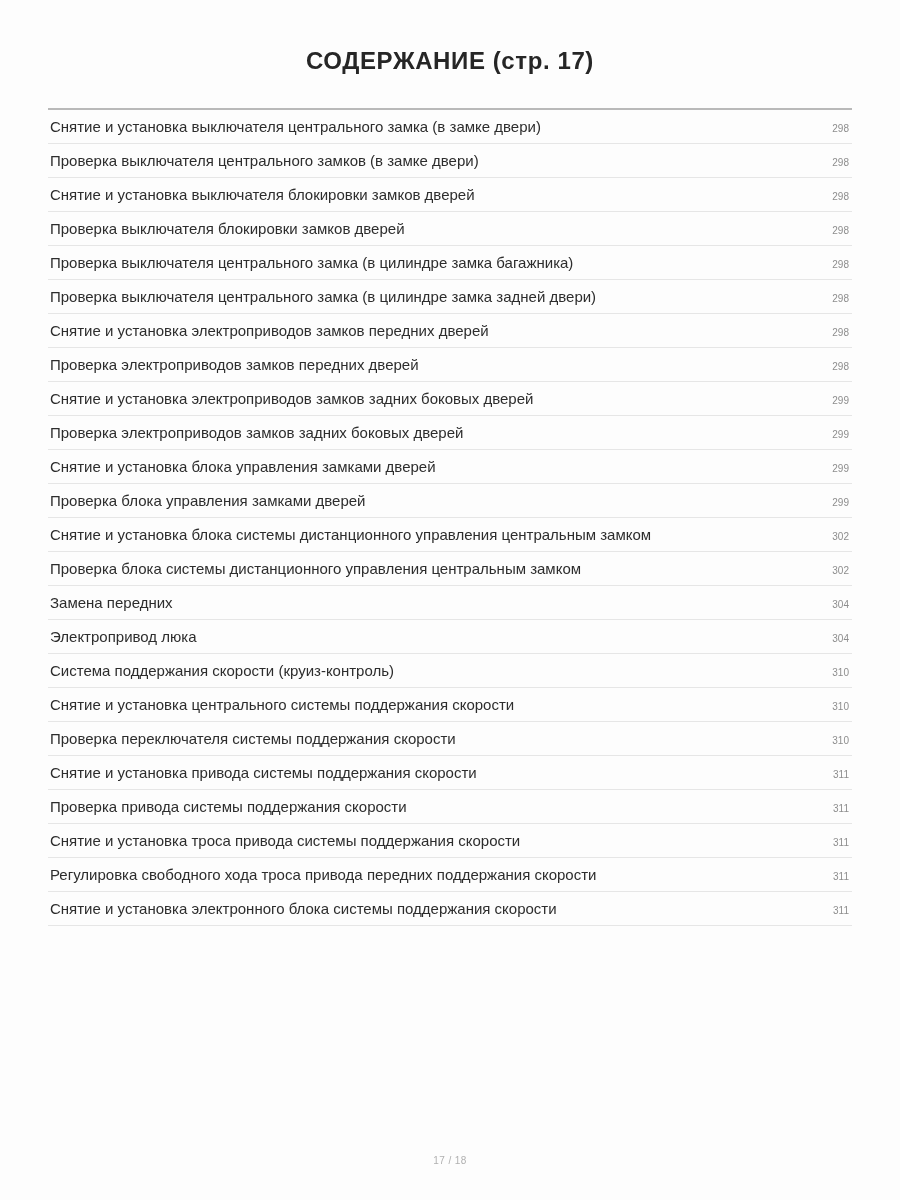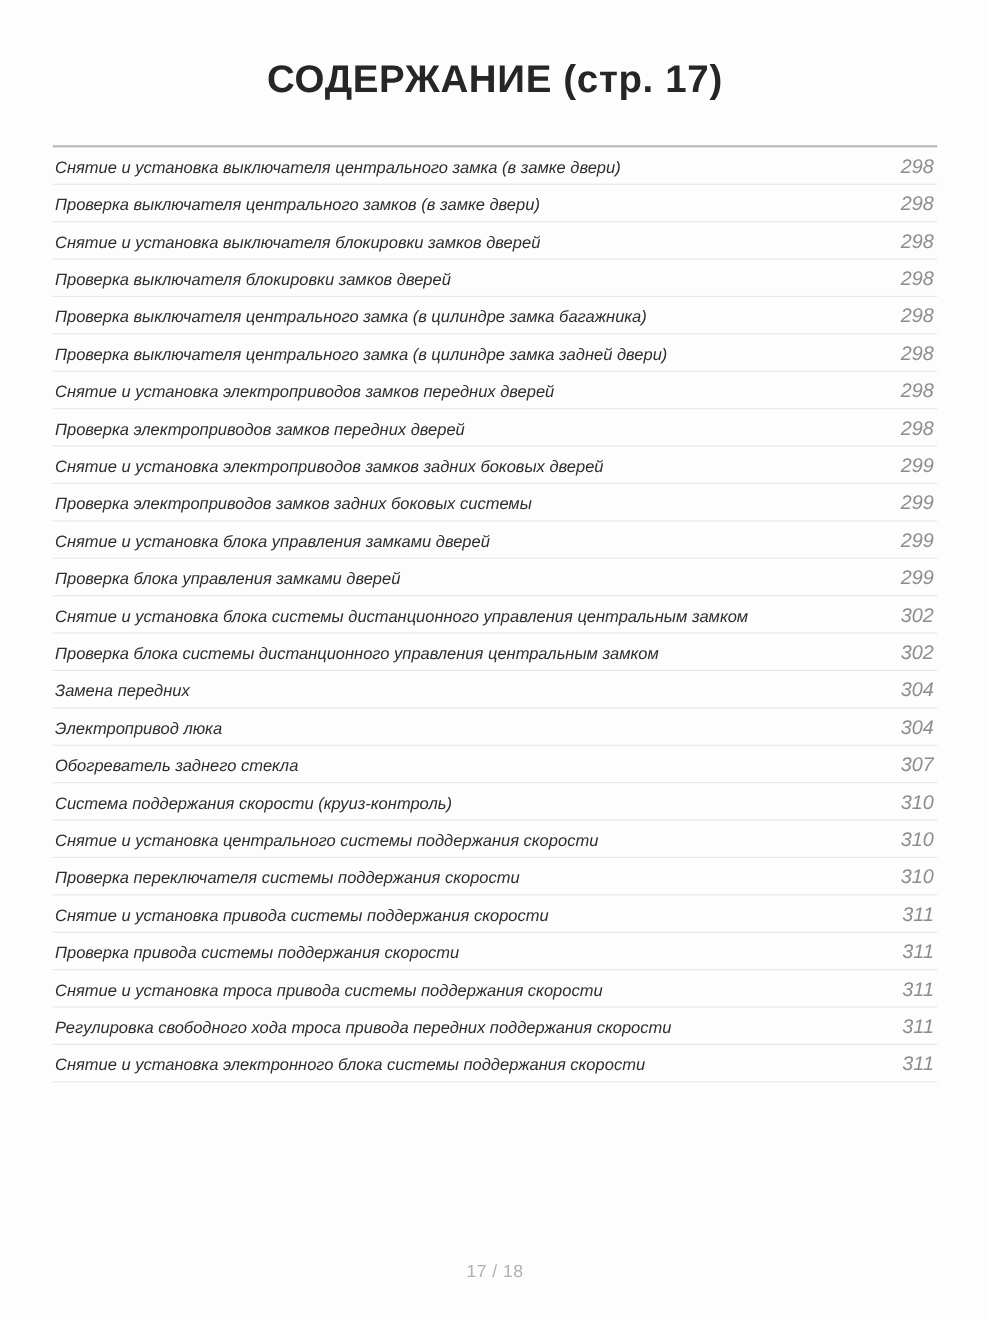--- a/index.html
+++ b/index.html
@@ -19,25 +19,25 @@
   .page {
     position: relative;
     width: 900px;
     height: 1200px;
     box-sizing: border-box;
     display: flex;
     flex-direction: column;
   }
   .page-title {
     text-align: center;
-    font-size: 35px;
+    font-size: 24px;
     font-weight: bold;
     letter-spacing: 0.6px;
     color: #262626;
-    margin: 16px;
+    margin: 4px;
     padding-top: 40px;
     padding-bottom: 0;
     line-height: 34px;
   }
   .title-rule {
     width: 804px;
     height: 2px;
     background: #b9b9b9;
     margin: 26px auto 0 auto;
   }
@@ -49,48 +49,47 @@
     flex: 0 0 auto;
   }
   .toc-row {
     display: flex;
     align-items: baseline;
     justify-content: flex-end;
     height: 34px;
     box-sizing: border-box;
     border-bottom: 1px solid #e6e6e6;
     padding: 0 3px 0 2px;
-    font-style: italic;
   }
   .toc-title {
     font-size: 15px;
     line-height: 34px;
     color: #2d2d2d;
     white-space: nowrap;
     overflow: hidden;
     text-overflow: ellipsis;
     flex: 1 1 auto;
     padding-right: 18px;
   }
   .toc-page {
-    font-size: 18px;
+    font-size: 10px;
     line-height: 34px;
     color: #8d8d8d;
     flex: 0 0 auto;
     min-width: 34px;
     text-align: right;
     font-variant-numeric: tabular-nums;
   }
   .page-footer {
     position: absolute;
     left: 0;
     right: 0;
     bottom: 34px;
     text-align: center;
-    font-size: 16px;
+    font-size: 10px;
     color: #b0b0b0;
     letter-spacing: 0.4px;
   }
 </style>
 </head>
 <body>
 
 <div class="page">
 
   <h1 class="page-title">СОДЕРЖАНИЕ (стр. 17)</h1>
@@ -128,21 +127,21 @@
       </li>
       <li class="toc-row">
         <span class="toc-title">Проверка электроприводов замков передних дверей</span>
         <span class="toc-page">298</span>
       </li>
       <li class="toc-row">
         <span class="toc-title">Снятие и установка электроприводов замков задних боковых дверей</span>
         <span class="toc-page">299</span>
       </li>
       <li class="toc-row">
-        <span class="toc-title">Проверка электроприводов замков задних боковых системы</span>
+        <span class="toc-title">Проверка электроприводов замков задних боковых дверей</span>
         <span class="toc-page">299</span>
       </li>
       <li class="toc-row">
         <span class="toc-title">Снятие и установка блока управления замками дверей</span>
         <span class="toc-page">299</span>
       </li>
       <li class="toc-row">
         <span class="toc-title">Проверка блока управления замками дверей</span>
         <span class="toc-page">299</span>
       </li>
@@ -156,24 +155,20 @@
       </li>
       <li class="toc-row">
         <span class="toc-title">Замена передних</span>
         <span class="toc-page">304</span>
       </li>
       <li class="toc-row">
         <span class="toc-title">Электропривод люка</span>
         <span class="toc-page">304</span>
       </li>
       <li class="toc-row">
-        <span class="toc-title">Обогреватель заднего стекла</span>
-        <span class="toc-page">307</span>
-      </li>
-      <li class="toc-row">
         <span class="toc-title">Система поддержания скорости (круиз-контроль)</span>
         <span class="toc-page">310</span>
       </li>
       <li class="toc-row">
         <span class="toc-title">Снятие и установка центрального системы поддержания скорости</span>
         <span class="toc-page">310</span>
       </li>
       <li class="toc-row">
         <span class="toc-title">Проверка переключателя системы поддержания скорости</span>
         <span class="toc-page">310</span>

